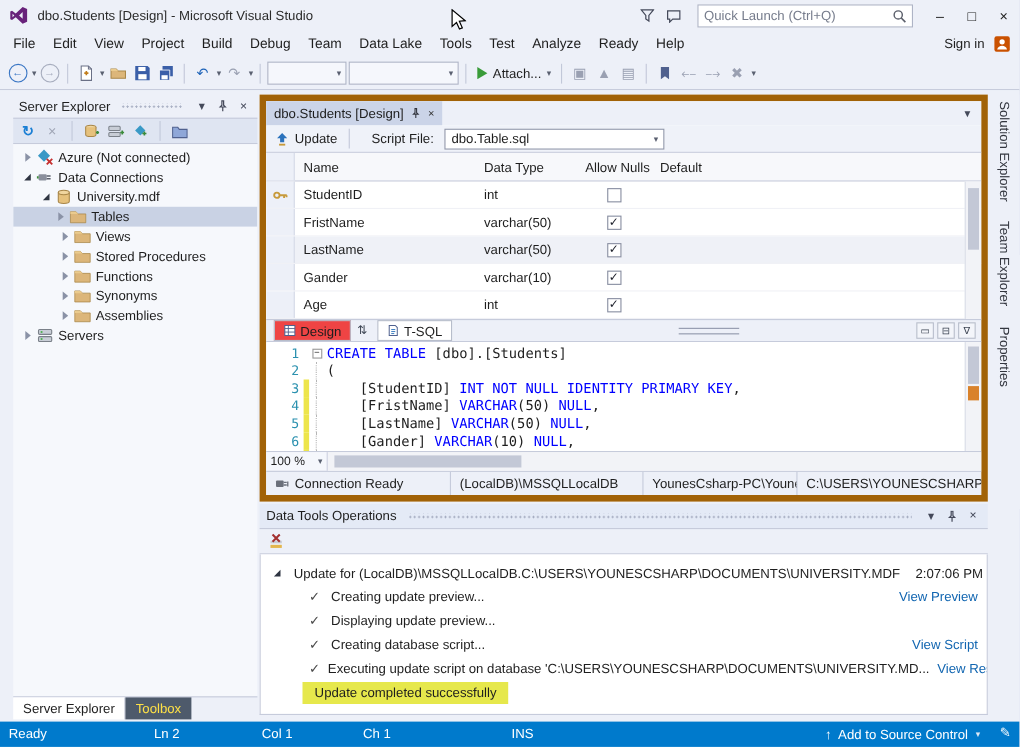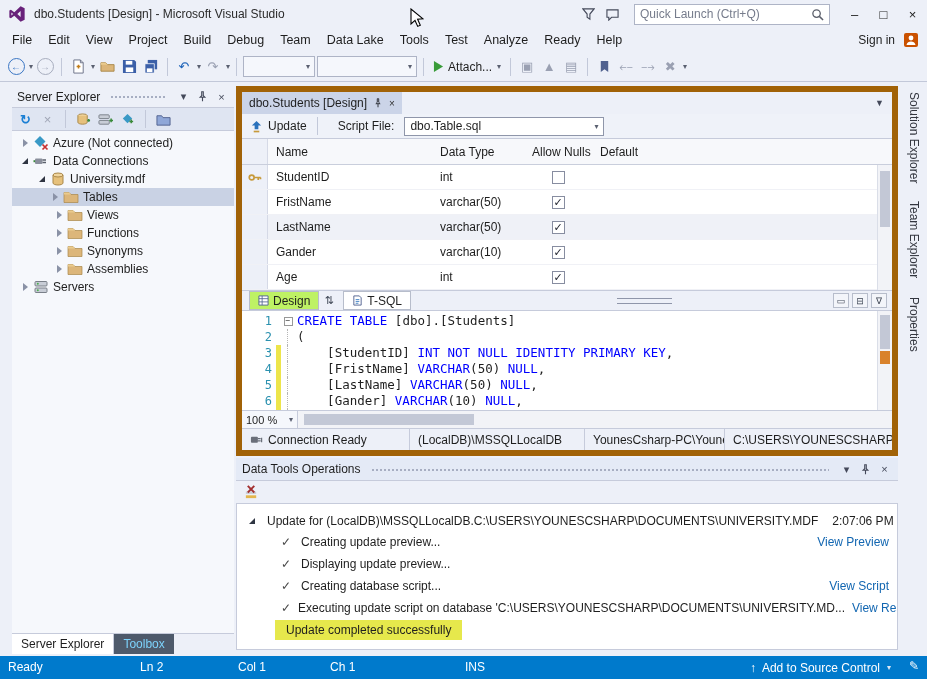--- a/index.html
+++ b/index.html
@@ -52,21 +52,21 @@
   .tree-item{height:18px;display:flex;align-items:center;white-space:nowrap}
   .tree-item.selected{background:#C9D2E4}
   .twisty{width:14px;display:flex;justify-content:center;flex:none}
   i.exp{display:block;width:0;height:0;border-left:6px solid transparent;border-bottom:6px solid #2F3542}
   i.col{display:block;width:0;height:0;border-top:4px solid transparent;border-bottom:4px solid transparent;border-left:5px solid #8A92A6}
   .ticon{width:16px;height:16px;margin:0 4px 0 1px;flex:none}
   .ticon svg{width:100%;height:100%}
   .se-tabs{height:21px;display:flex;background:#EDF0F8;border-top:1px solid #C6CBDB;align-items:stretch}
   .btab{padding:0 9px;display:flex;align-items:center;font-size:12px}
   .btab.active{background:#FFF;border-right:1px solid #C6CBDB}
-  .btab.inactive{background:#4E5A6B;color:#7dd3fc}
+  .btab.inactive{background:#4E5A6B;color:#fde047}
 
   
   .editor-dock{position:absolute;left:236px;right:29px;top:4px;height:370px;display:flex;flex-direction:column;background:#FFF;border:6px solid #a16207}
   .doc-tabstrip{height:22px;display:flex;align-items:stretch;background:#EDF0F8;flex:none}
   .doc-tab{display:flex;align-items:center;background:#CBD4E8;padding:0 7px;gap:6px;font-size:12px}
   .tab-mini{font-size:10px;color:#333}
   .doc-caret{margin-left:auto;align-self:center;padding-right:8px;font-size:9px;color:#44495A}
   .update-bar{height:25px;display:flex;align-items:center;background:#EFF2F9;border-bottom:1px solid #C6CBDB;padding:0 8px;gap:6px;flex:none}
   .update-btn{display:flex;align-items:center;gap:5px}
   .script-label{margin-left:10px;color:#1E1E1E}
@@ -81,21 +81,21 @@
   .c-rowhead{width:26px;align-self:stretch;background:#EDF0F8;border-right:1px solid #D5D9E6;display:flex;align-items:center;justify-content:center;flex:none}
   .c-rowhead svg{width:15px;height:15px}
   .c-name{width:164px;flex:none}.c-type{width:92px;flex:none}.c-nulls{width:68px;flex:none}.c-def{width:58px;flex:none}.c-fill{flex:1}
   .gcell{padding-left:8px;white-space:nowrap}
   .gcheck{display:flex;justify-content:center}
   .cb{width:13px;height:13px;border:1px solid #878DA0;background:#FFF;display:flex;align-items:center;justify-content:center;font-size:11px;color:#21242E;line-height:1}
   .grid-vsb{position:absolute;right:0;top:26px;bottom:0;width:15px;background:#F2F3F7;border-left:1px solid #DADEE8}
   .vthumb{position:absolute;left:2px;right:2px;background:#C3C8D6}
 
   .pane-tabs{height:21px;display:flex;align-items:center;background:#EDF0F8;border-top:1px solid #C6CBDB;border-bottom:1px solid #C6CBDB;padding-left:3px;flex:none;position:relative}
-  .ptab{height:19px;display:flex;align-items:center;gap:4px;padding:0 8px;border:1px solid #B7BDCB;background:#bef264;margin-left:4px;font-size:12px}
+  .ptab{height:19px;display:flex;align-items:center;gap:4px;padding:0 8px;border:1px solid #B7BDCB;background:#ef4444;margin-left:4px;font-size:12px}
   .ptab.active{background:#FFF}
   .swap{width:20px;text-align:center;color:#3E4654;font-size:11px}
   .pane-grip{position:absolute;left:375px;top:7px;width:55px;height:6px;border-top:1px solid #8F96AA;border-bottom:1px solid #8F96AA}
   .pane-right{margin-left:auto;display:flex;gap:3px;padding-right:5px}
   .pbtn{width:16px;height:15px;border:1px solid #B7BDCB;background:#F3F5FA;display:flex;align-items:center;justify-content:center;font-size:9px;color:#3E4654}
 
   .code{position:relative;flex:1;background:#FFF;overflow:hidden;font-family:"DejaVu Sans Mono",monospace;font-size:12.5px;line-height:16px;padding-top:2px}
   .code-line{display:flex;height:16px;white-space:pre}
   .lnum{width:34px;text-align:right;color:#2B91AF;padding-right:4px;flex:none;font-size:12px}
   .gut{width:5px;flex:none}
@@ -397,20 +397,32 @@
           <div class="tree-item" style="padding-left:40px">
      <span class="twisty">
               <i class="col"></i>
             </span>
      <span class="ticon">
               <svg viewBox="0 0 16 16">
                 <path d="M1 3.5h5l2 2h7v8H1z" fill="#DCB67A" stroke="#A98749" stroke-width=".7"></path>
                 <path d="M1 3.5h5l2 2H1z" fill="#EACB8E"></path>
               </svg>
             </span>
+     <span class="tlabel">Stored Procedures</span>
+   </div>
+          <div class="tree-item" style="padding-left:40px">
+     <span class="twisty">
+              <i class="col"></i>
+            </span>
+     <span class="ticon">
+              <svg viewBox="0 0 16 16">
+                <path d="M1 3.5h5l2 2h7v8H1z" fill="#DCB67A" stroke="#A98749" stroke-width=".7"></path>
+                <path d="M1 3.5h5l2 2H1z" fill="#EACB8E"></path>
+              </svg>
+            </span>
      <span class="tlabel">Functions</span>
    </div>
           <div class="tree-item" style="padding-left:40px">
      <span class="twisty">
               <i class="col"></i>
             </span>
      <span class="ticon">
               <svg viewBox="0 0 16 16">
                 <path d="M1 3.5h5l2 2h7v8H1z" fill="#DCB67A" stroke="#A98749" stroke-width=".7"></path>
                 <path d="M1 3.5h5l2 2H1z" fill="#EACB8E"></path>

